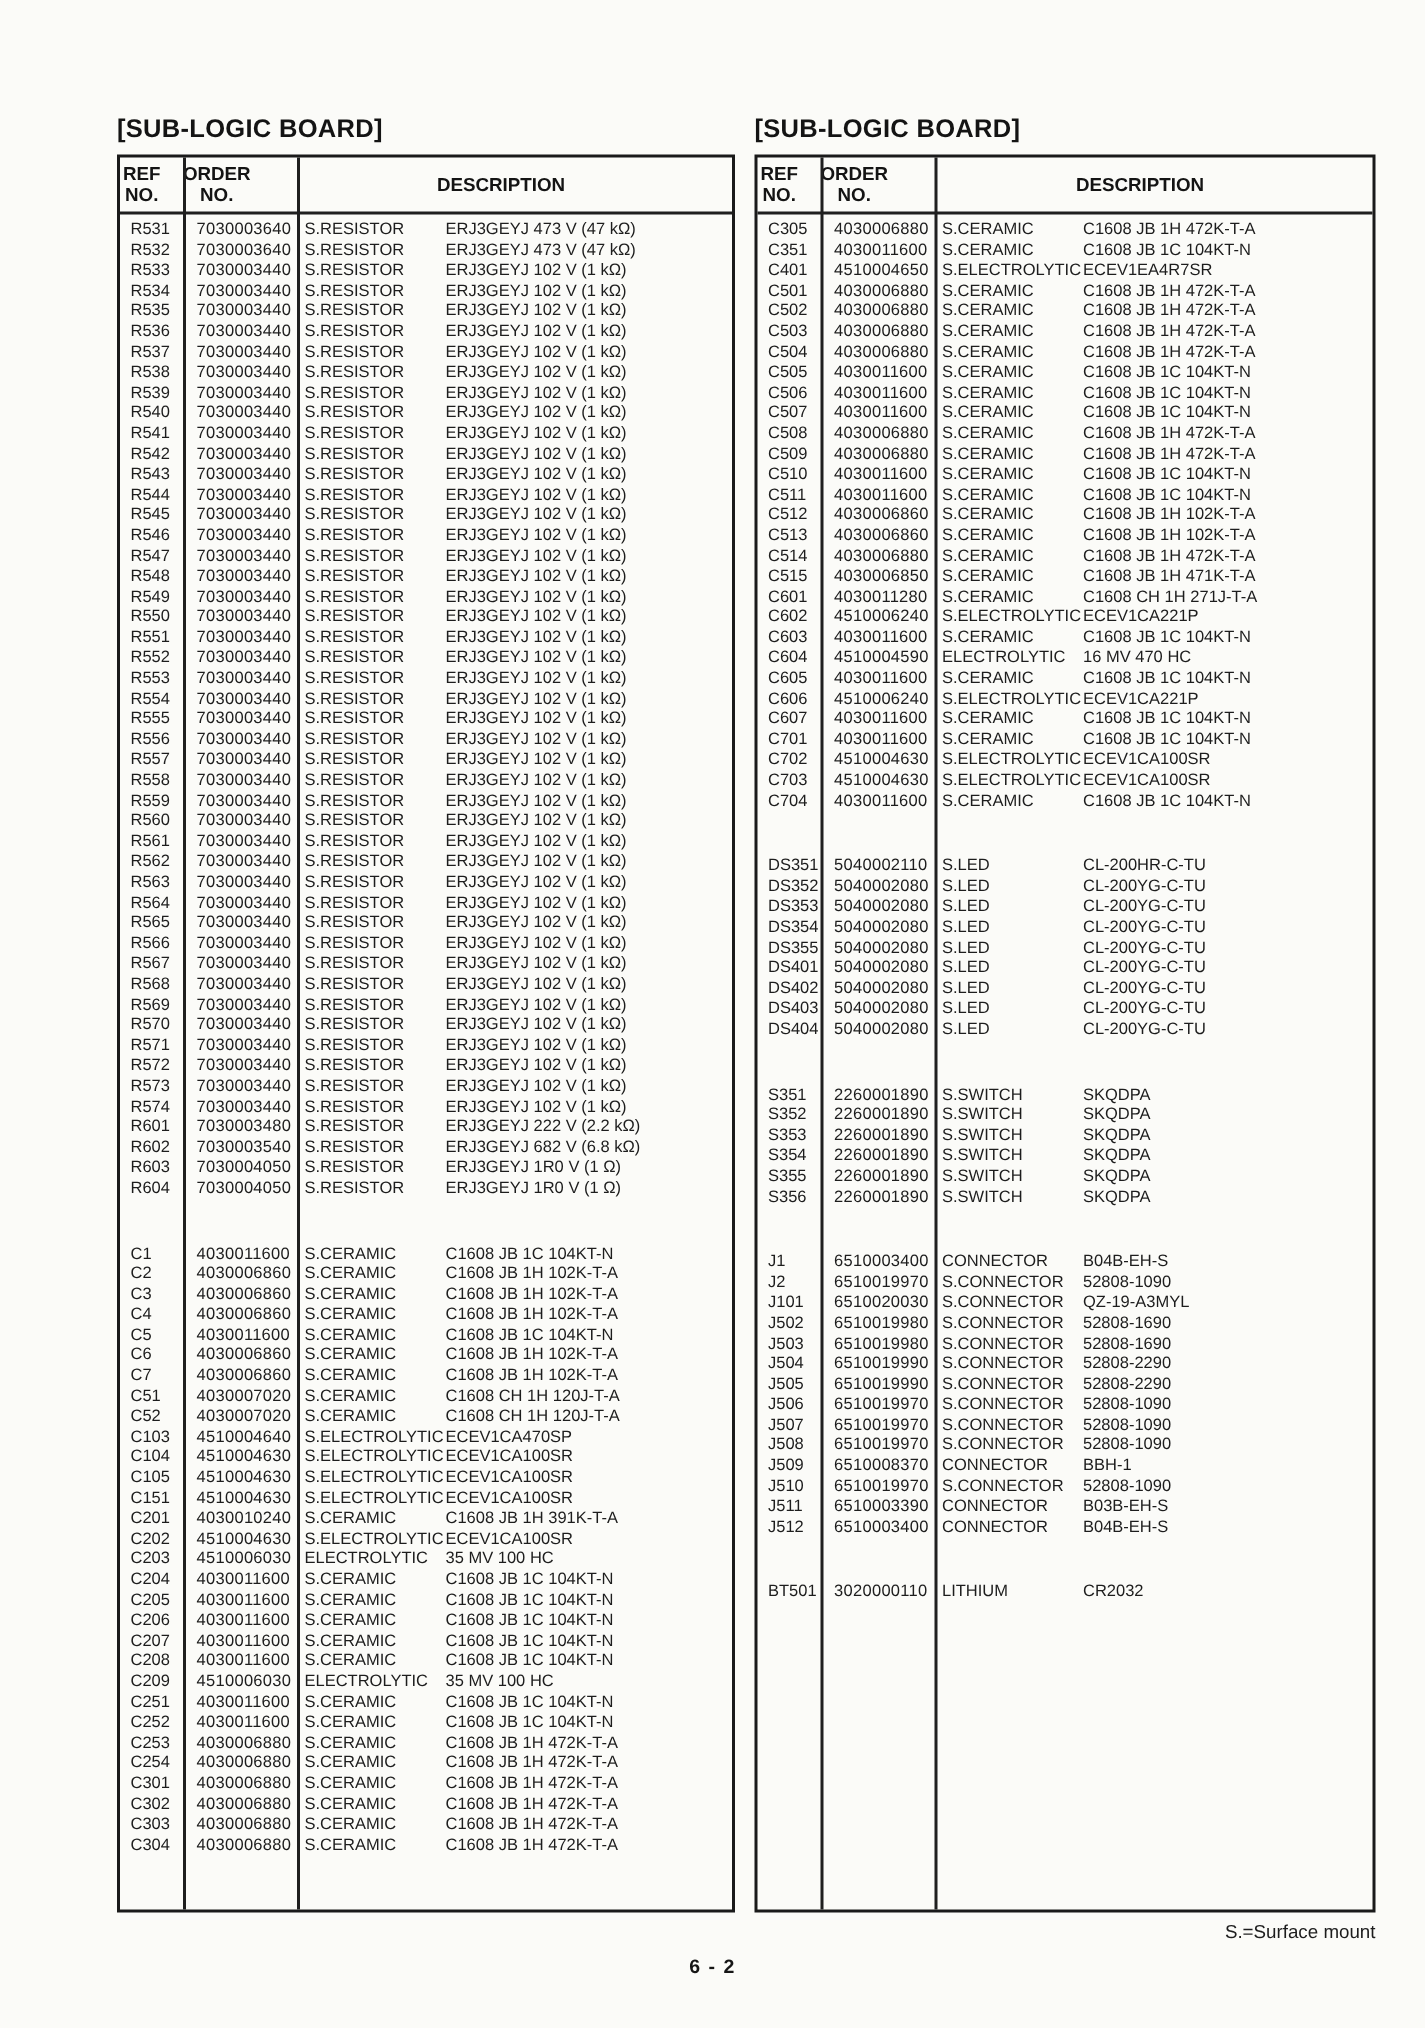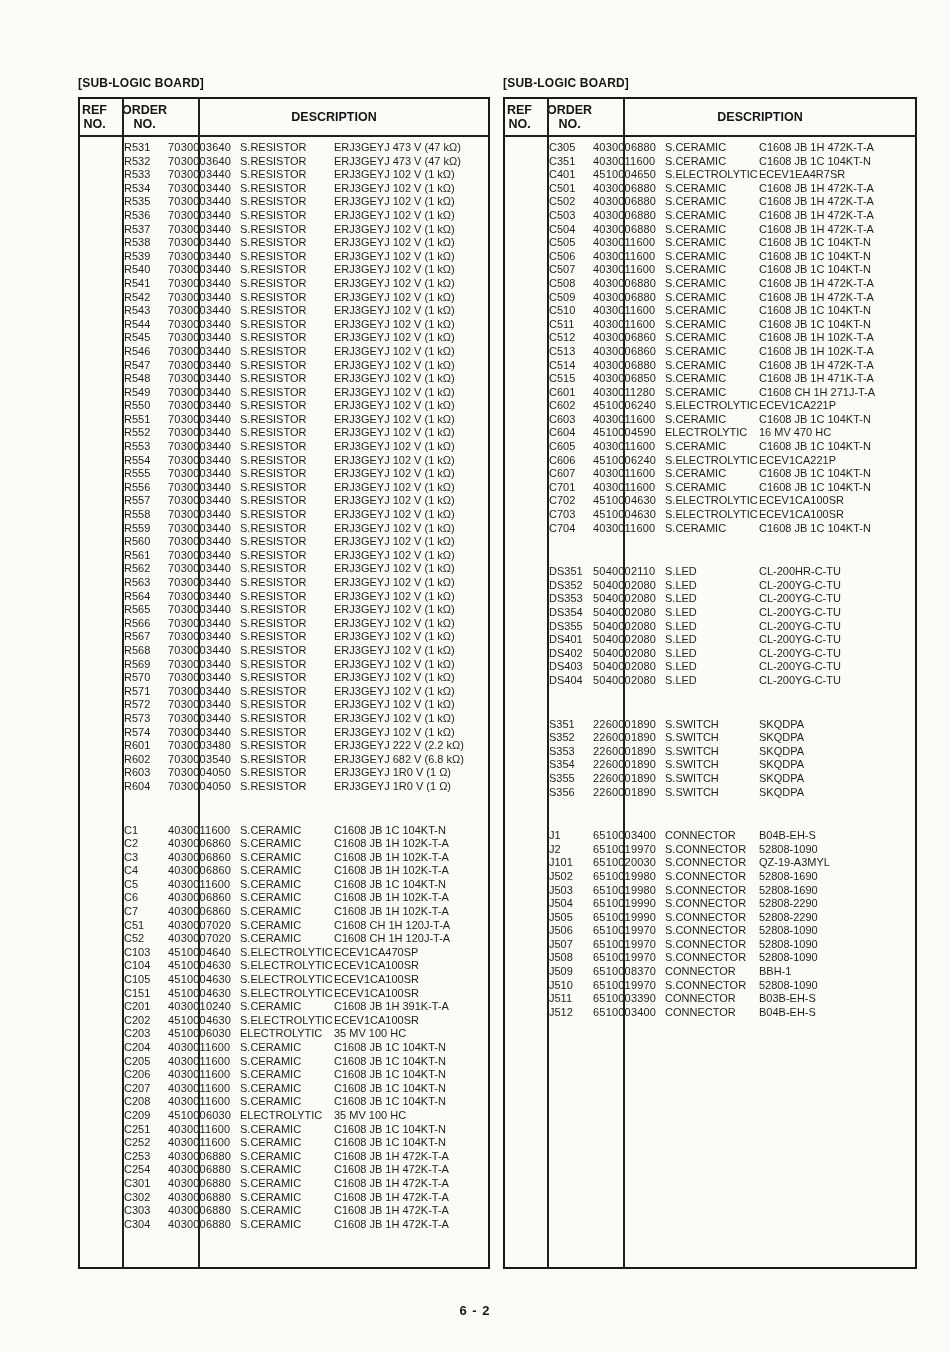--- a/index.html
+++ b/index.html
@@ -12,21 +12,21 @@
     overflow:hidden;
   }
   .page { position:relative; width:950px; height:1352px; }
 
   .col { position:absolute; top:76px; }
   .col-left  { left:78px;  width:412px; }
   .col-right { left:503px; width:414px; }
 
   .board-title {
     font-weight:bold;
-    font-size:12px;
+    font-size:17px;
     letter-spacing:0.2px;
     color:#141414;
     margin-bottom:7px;
   }
 
   .parts-table {
     position:relative;
     border:2px solid #1a1a1a;
     height:1172px;
     background:transparent;
@@ -47,21 +47,21 @@
     font-weight:bold;
     font-size:12.5px;
     line-height:14.5px;
     color:#141414;
   }
   .th { text-align:center; white-space:pre-line; }
   .th-ref   { width:29px; }
   .th-order { width:71px; }
   .th-desc  { flex:1; }
 
-  .tbody { padding-top:4px;padding-left:37px; }
+  .tbody { padding-top:4px; }
 
   .tr { display:flex; height:13.6px; line-height:13.6px; font-size:11px; white-space:nowrap; }
   .td { overflow:visible; }
   .td-ref   { width:42px;  padding-left:7px; }
   .td-order { width:76px;  padding-left:9px; letter-spacing:0.2px; }
   .td-type  { width:99px;  padding-left:5px; }
   .td-part  { flex:1; }
 
   .section-gap { height:30px; }
 
@@ -945,21 +945,28 @@
             <div class="td td-type">CONNECTOR</div>
             <div class="td td-part">B03B-EH-S</div>
           </div>
           <div class="tr">
             <div class="td td-ref">J512</div>
             <div class="td td-order">6510003400</div>
             <div class="td td-type">CONNECTOR</div>
             <div class="td td-part">B04B-EH-S</div>
           </div>
           <div class="section-gap"></div>
+          <div class="tr">
+            <div class="td td-ref">BT501</div>
+            <div class="td td-order">3020000110</div>
+            <div class="td td-type">LITHIUM</div>
+            <div class="td td-part">CR2032</div>
+          </div>
           <div class="section-gap"></div>
         </div>
     </div>
   </div>
 
 
+  <div class="surface-note">S.=Surface mount</div>
   <div class="page-number">6 - 2</div>
 
 </div>
 
 </body></html>

